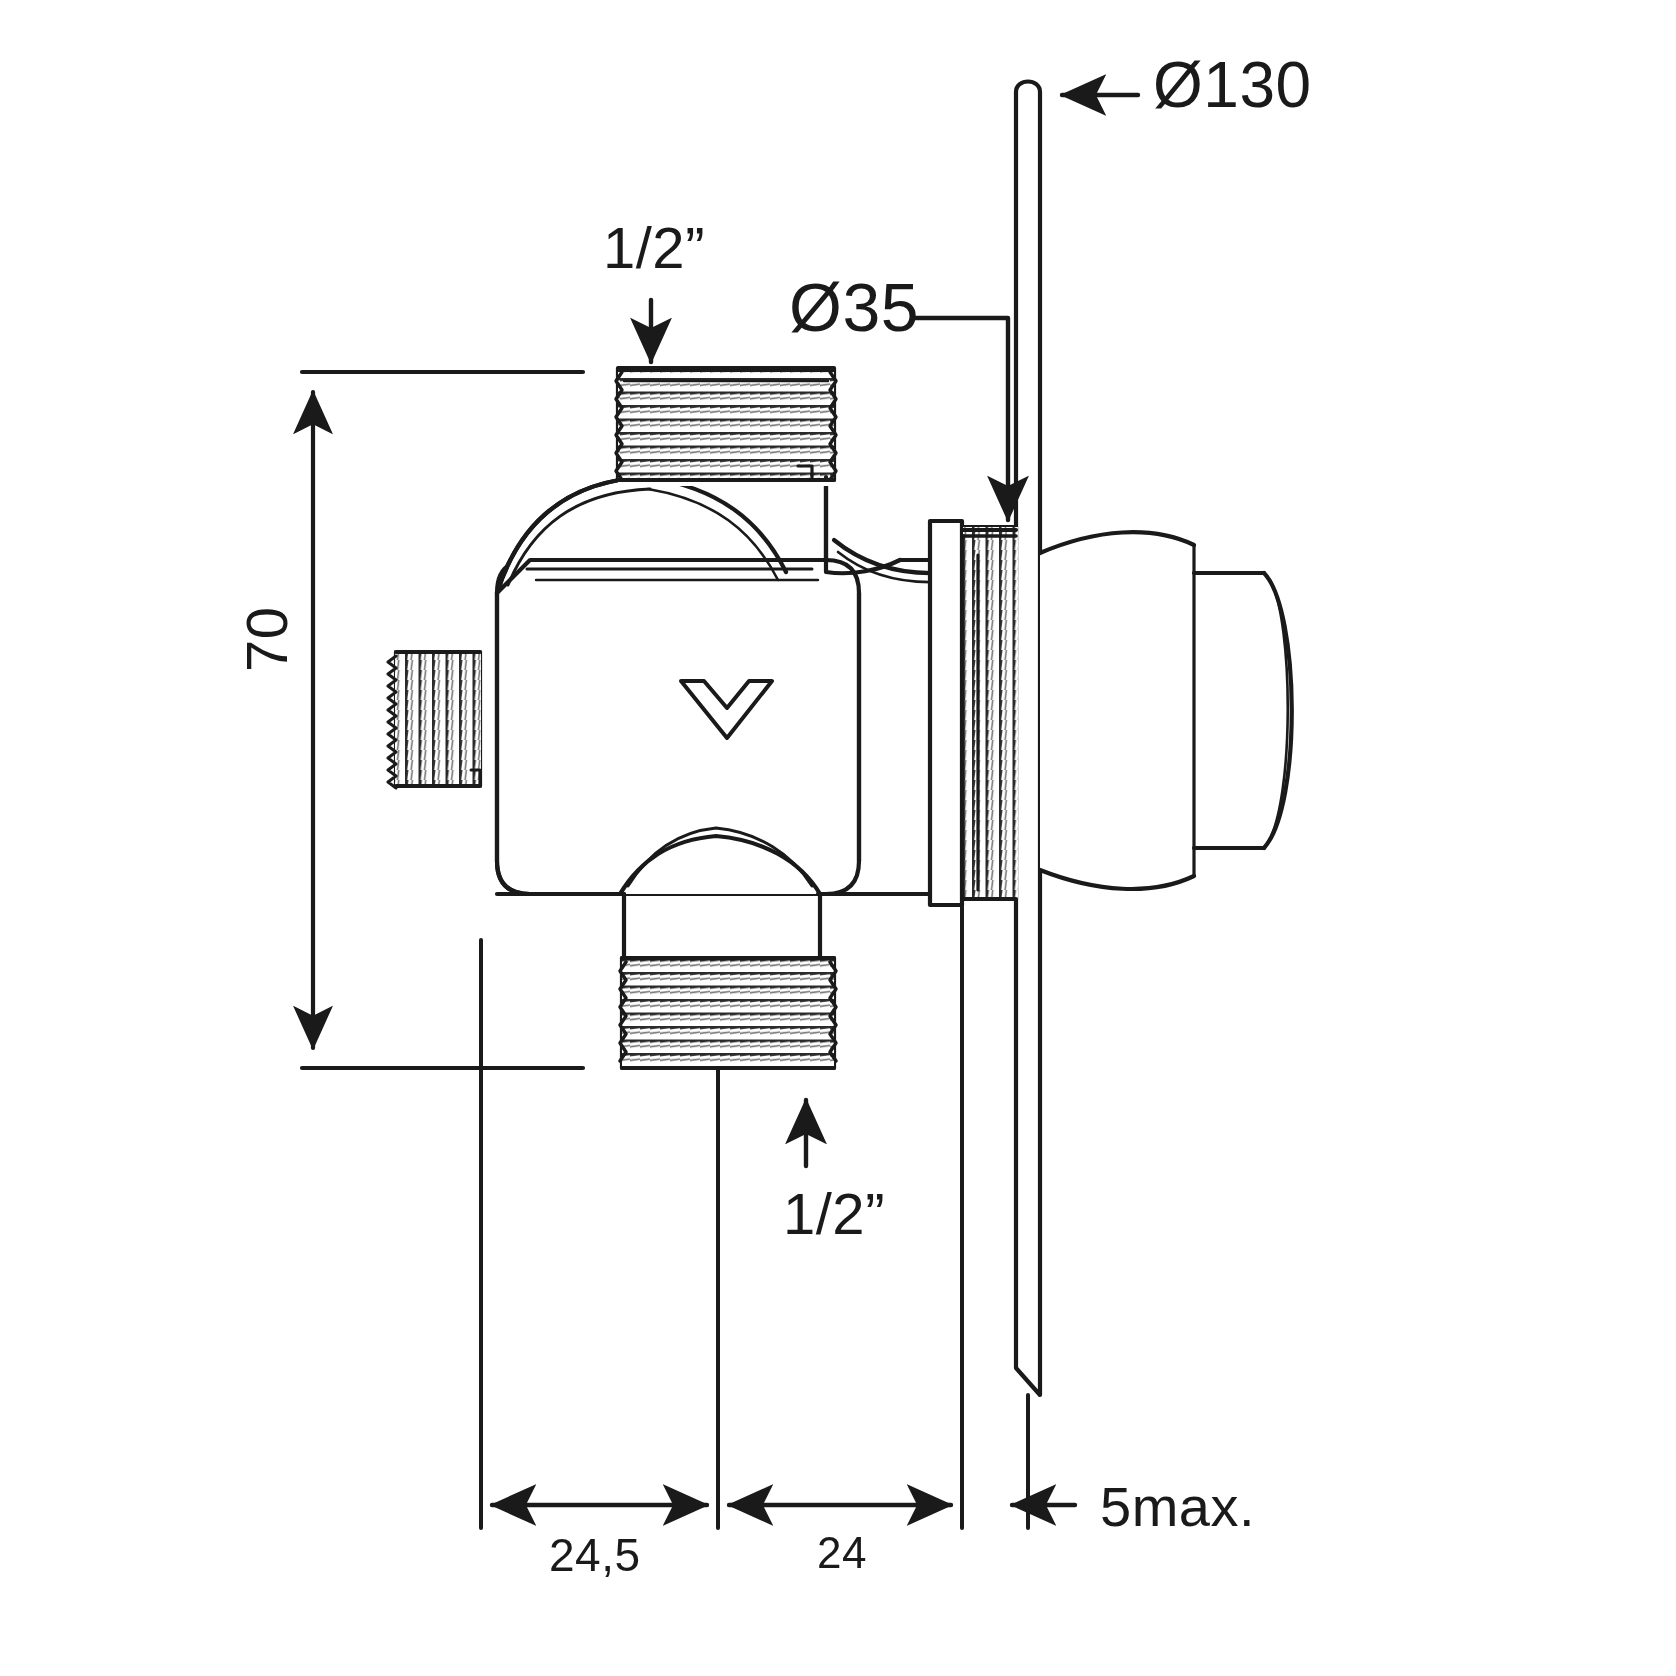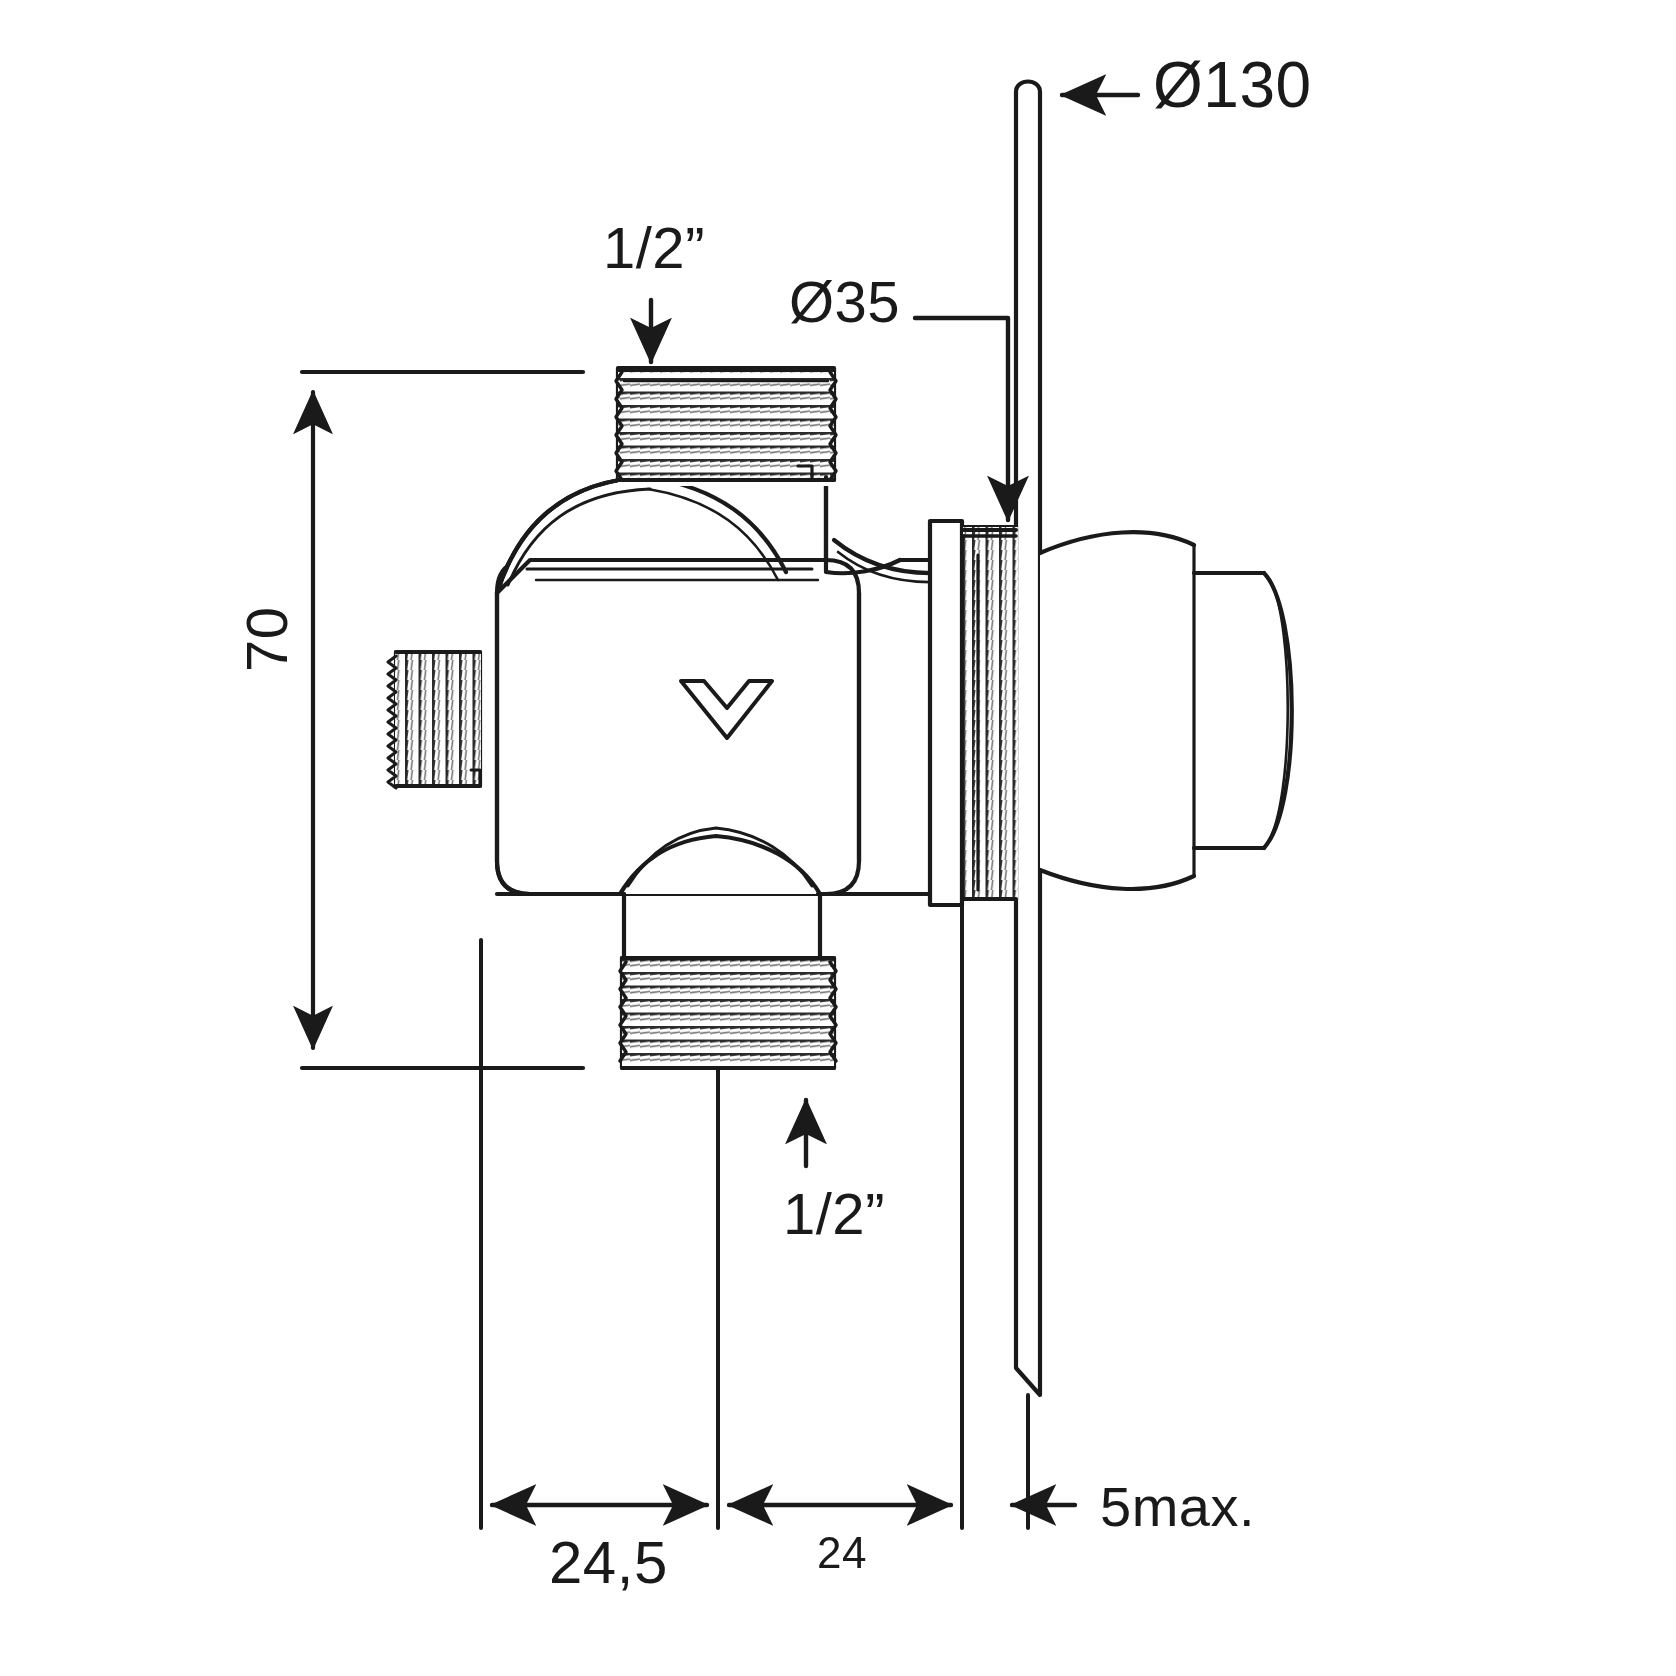--- a/index.html
+++ b/index.html
@@ -28,29 +28,29 @@
   }
   .dim-label {
     position: absolute;
     color: #1a1a1a;
     font-family: "Liberation Sans", sans-serif;
     font-weight: 400;
     white-space: nowrap;
     letter-spacing: 0.5px;
   }
   .lbl-d130 { left: 1153px; top: 48px;  font-size: 64px; }
-  .lbl-d35  { left: 789px;  top: 268px; font-size: 58px; }
+  .lbl-d35  { left: 789px;  top: 268px; font-size: 68px; }
   .lbl-half-top { left: 603px; top: 214px; font-size: 58px; }
   .lbl-half-bot { left: 783px; top: 1180px; font-size: 58px; }
   .lbl-70 {
     left: 233px; top: 672px; font-size: 58px;
     transform: rotate(-90deg);
     transform-origin: left top;
   }
-  .lbl-245 { left: 549px;  top: 1528px; font-size: 60px; }
+  .lbl-245 { left: 549px;  top: 1528px; font-size: 46px; }
   .lbl-24  { left: 817px;  top: 1528px; font-size: 44px; }
   .lbl-5max{ left: 1100px; top: 1474px; font-size: 56px; }
 </style>
 </head>
 <body>
 
 <div id="stage">
 
   <svg id="drawing" viewBox="0 0 1676 1676" xmlns="http://www.w3.org/2000/svg">
     <defs>

